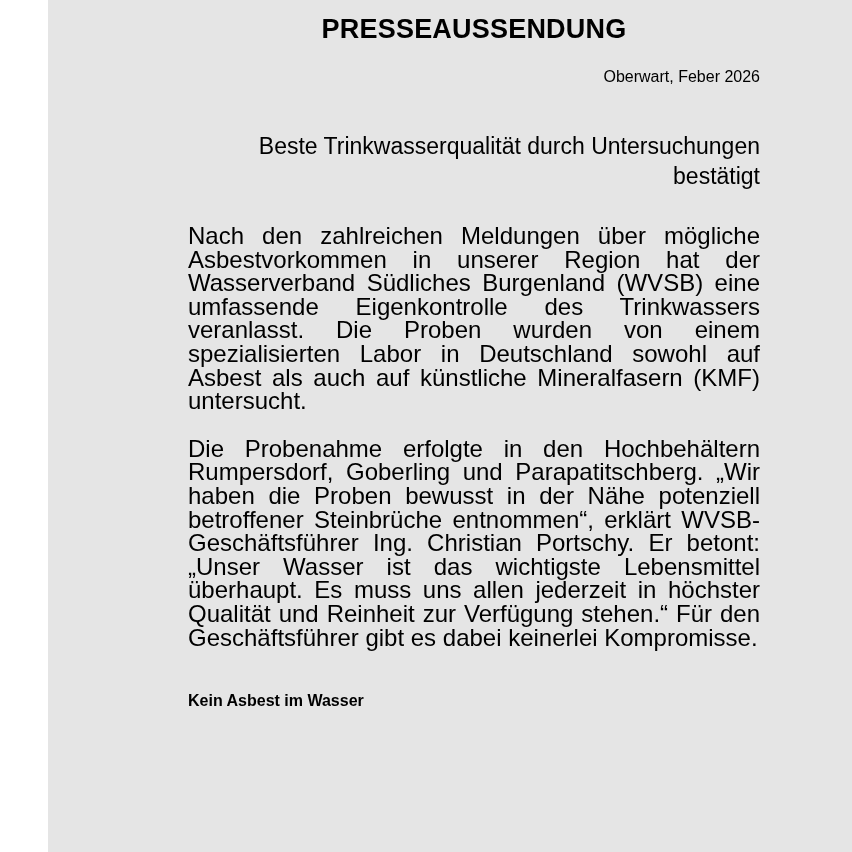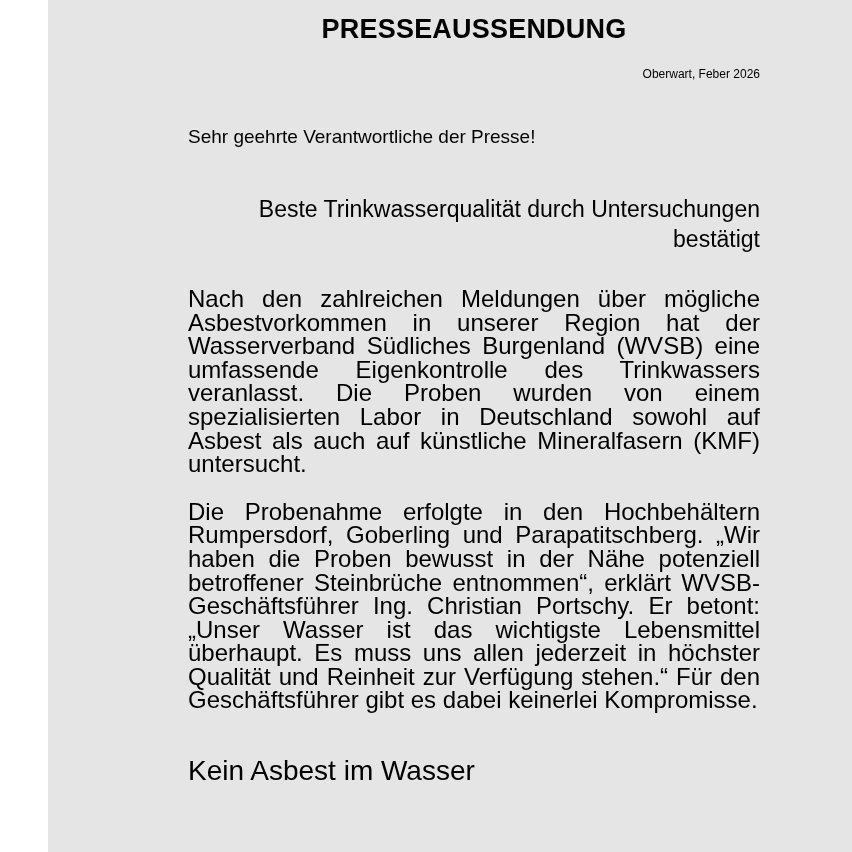--- a/index.html
+++ b/index.html
@@ -34,21 +34,21 @@
     text-align: center;
     font-size: 27px;
     font-weight: bold;
     letter-spacing: 0.2px;
     line-height: 1.15;
     margin-top: 14px;
   }
 
   .dateline {
     text-align: right;
-    font-size: 12px;
+    font-size: 16px;
     font-weight: normal;
     margin-top: 22px;
     line-height: 1.2;
   }
 
   .salutation {
     text-align: left;
     font-size: 19px;
     line-height: 1.25;
     margin-top: 44px;
@@ -68,37 +68,36 @@
     line-height: 23.6px;
     margin-top: 22px;
     hyphens: none;
   }
   .para.first-body {
     margin-top: 32px;
   }
 
   .section-heading {
     text-align: left;
-    font-size: 28px;
-    font-weight: normal;
+    font-size: 16px;
+    font-weight: bold;
     line-height: 1.2;
     margin-top: 42px;
   }
 </style>
 </head>
 <body>
 
 <div class="page">
   <div class="column">
 
     <div class="doc-title">PRESSEAUSSENDUNG</div>
 
     <div class="dateline">Oberwart, Feber 2026</div>
 
-    <div class="salutation">Sehr geehrte Verantwortliche der Presse!</div>
 
     <div class="headline">Beste Trinkwasserqualität durch Untersuchungen bestätigt</div>
 
     <p class="para first-body">Nach den zahlreichen Meldungen über mögliche Asbestvorkommen in unserer Region hat der Wasserverband Südliches Burgenland (WVSB) eine umfassende Eigenkontrolle des Trinkwassers veranlasst. Die Proben wurden von einem spezialisierten Labor in Deutschland sowohl auf Asbest als auch auf künstliche Mineralfasern (KMF) untersucht.</p>
 
     <p class="para">Die Probenahme erfolgte in den Hochbehältern Rumpersdorf, Goberling und Parapatitschberg. „Wir haben die Proben bewusst in der Nähe potenziell betroffener Steinbrüche entnommen“, erklärt WVSB-Geschäftsführer Ing. Christian Portschy. Er betont: „Unser Wasser ist das wichtigste Lebensmittel überhaupt. Es muss uns allen jederzeit in höchster Qualität und Reinheit zur Verfügung stehen.“ Für den Geschäftsführer gibt es dabei keinerlei Kompromisse.</p>
 
 
     <div class="section-heading">Kein Asbest im Wasser</div>
 

